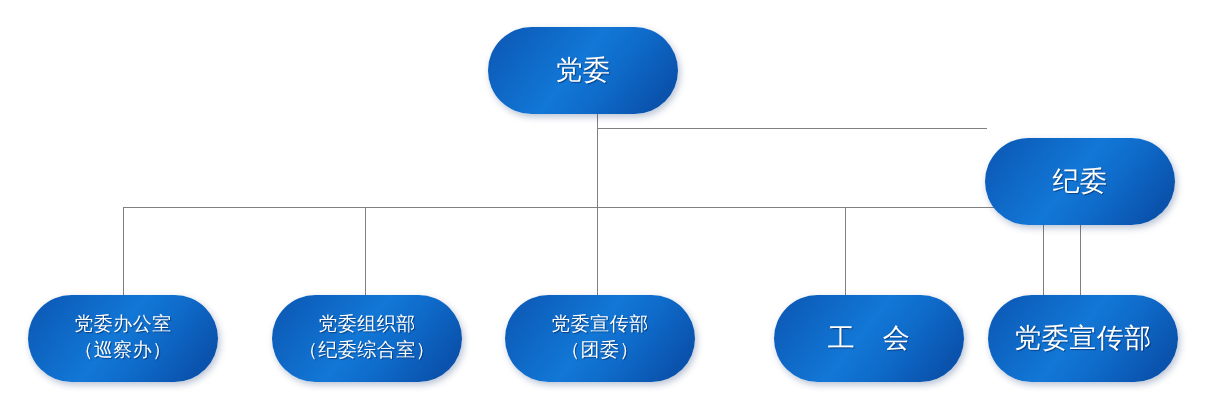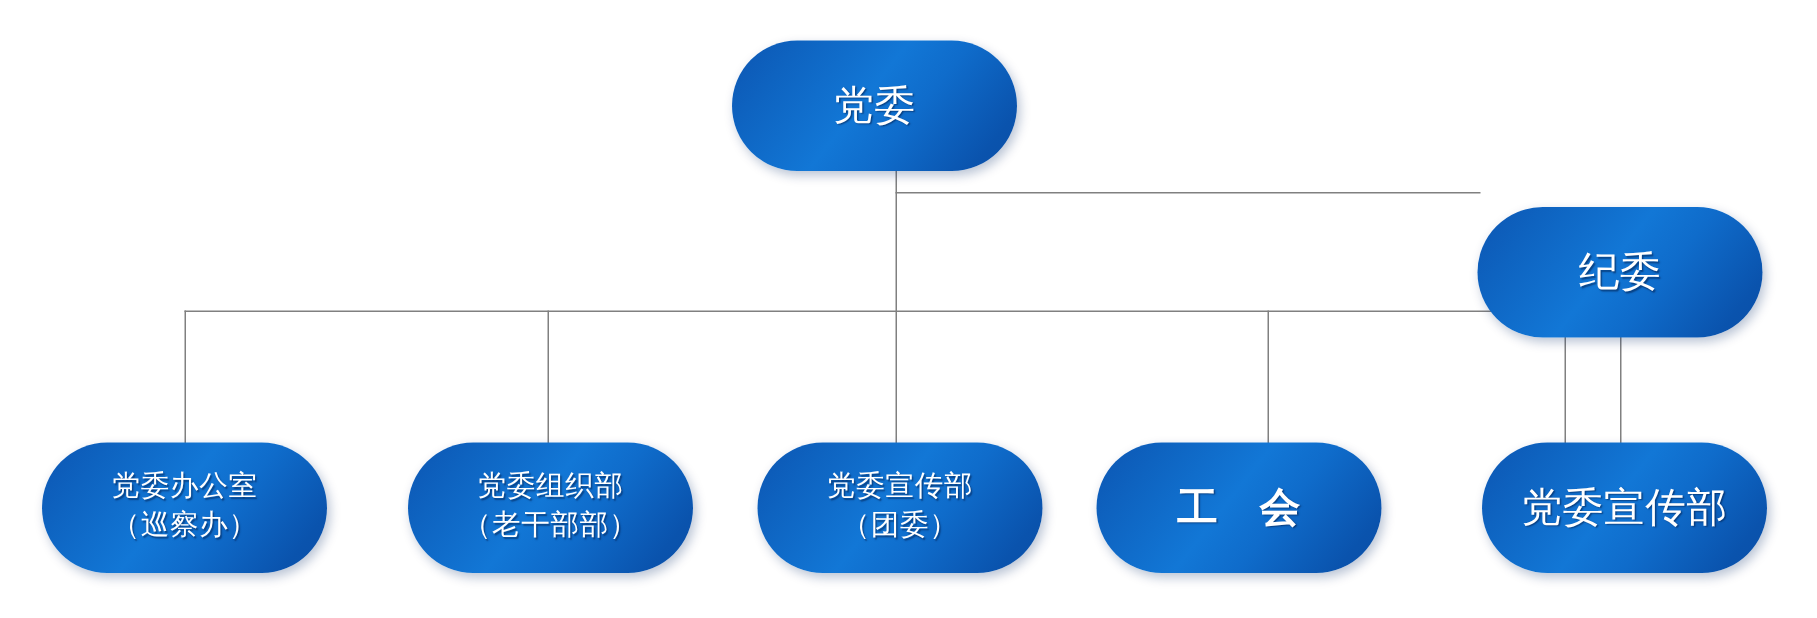--- a/index.html
+++ b/index.html
@@ -86,29 +86,29 @@
     <span class="node-text">纪委</span>
   </div>
 
   <div class="node two-line" style="left:28px; top:295px; width:190px; height:87px;">
     <span class="node-text">党委办公室
 （巡察办）</span>
   </div>
 
   <div class="node two-line" style="left:272px; top:295px; width:190px; height:87px;">
     <span class="node-text">党委组织部
-（老干部部）</span>
+（纪委综合室）</span>
   </div>
 
   <div class="node two-line" style="left:505px; top:295px; width:190px; height:87px;justify-content:center;">
     <span class="node-text">党委宣传部
 （团委）</span>
   </div>
 
-  <div class="node" style="left:731px; top:295px; width:190px; height:87px;font-weight:bold;">
+  <div class="node" style="left:774px; top:295px; width:190px; height:87px;">
     <span class="node-text">工　会</span>
   </div>
 
   <div class="node" style="left:988px; top:295px; width:190px; height:87px;">
     <span class="node-text">党委宣传部</span>
   </div>
 
 </div>
 
 </body></html>

